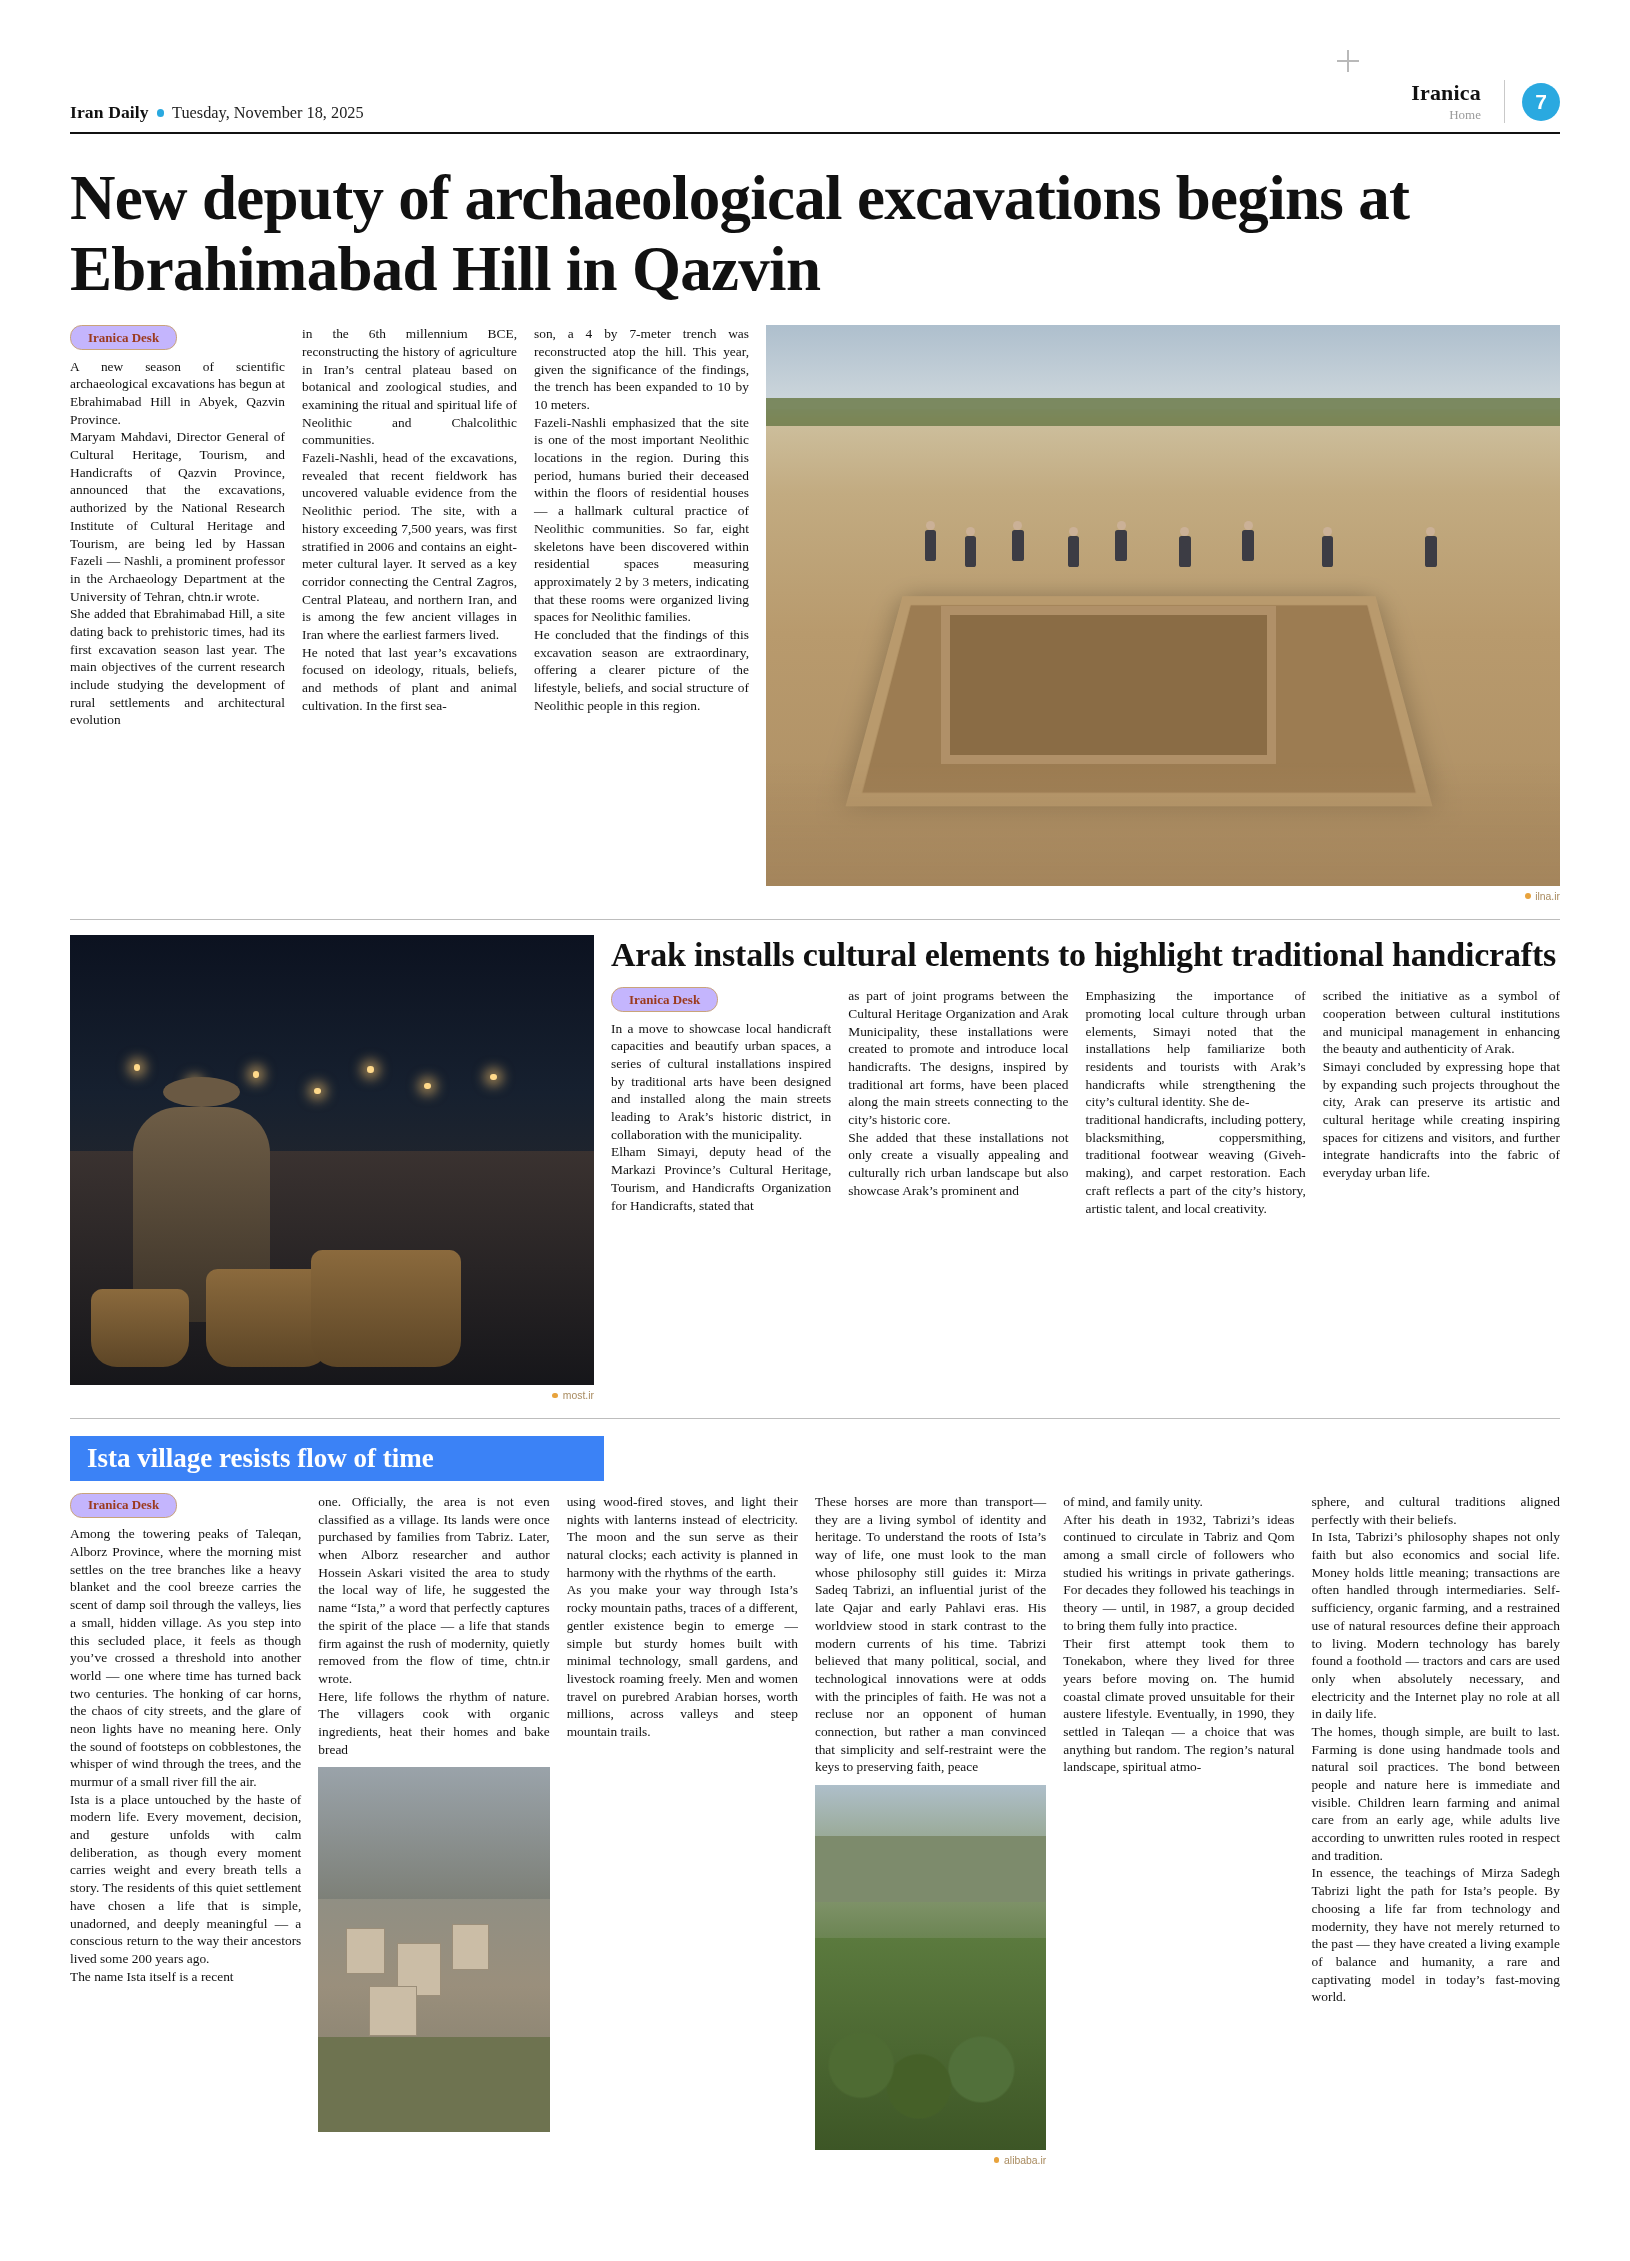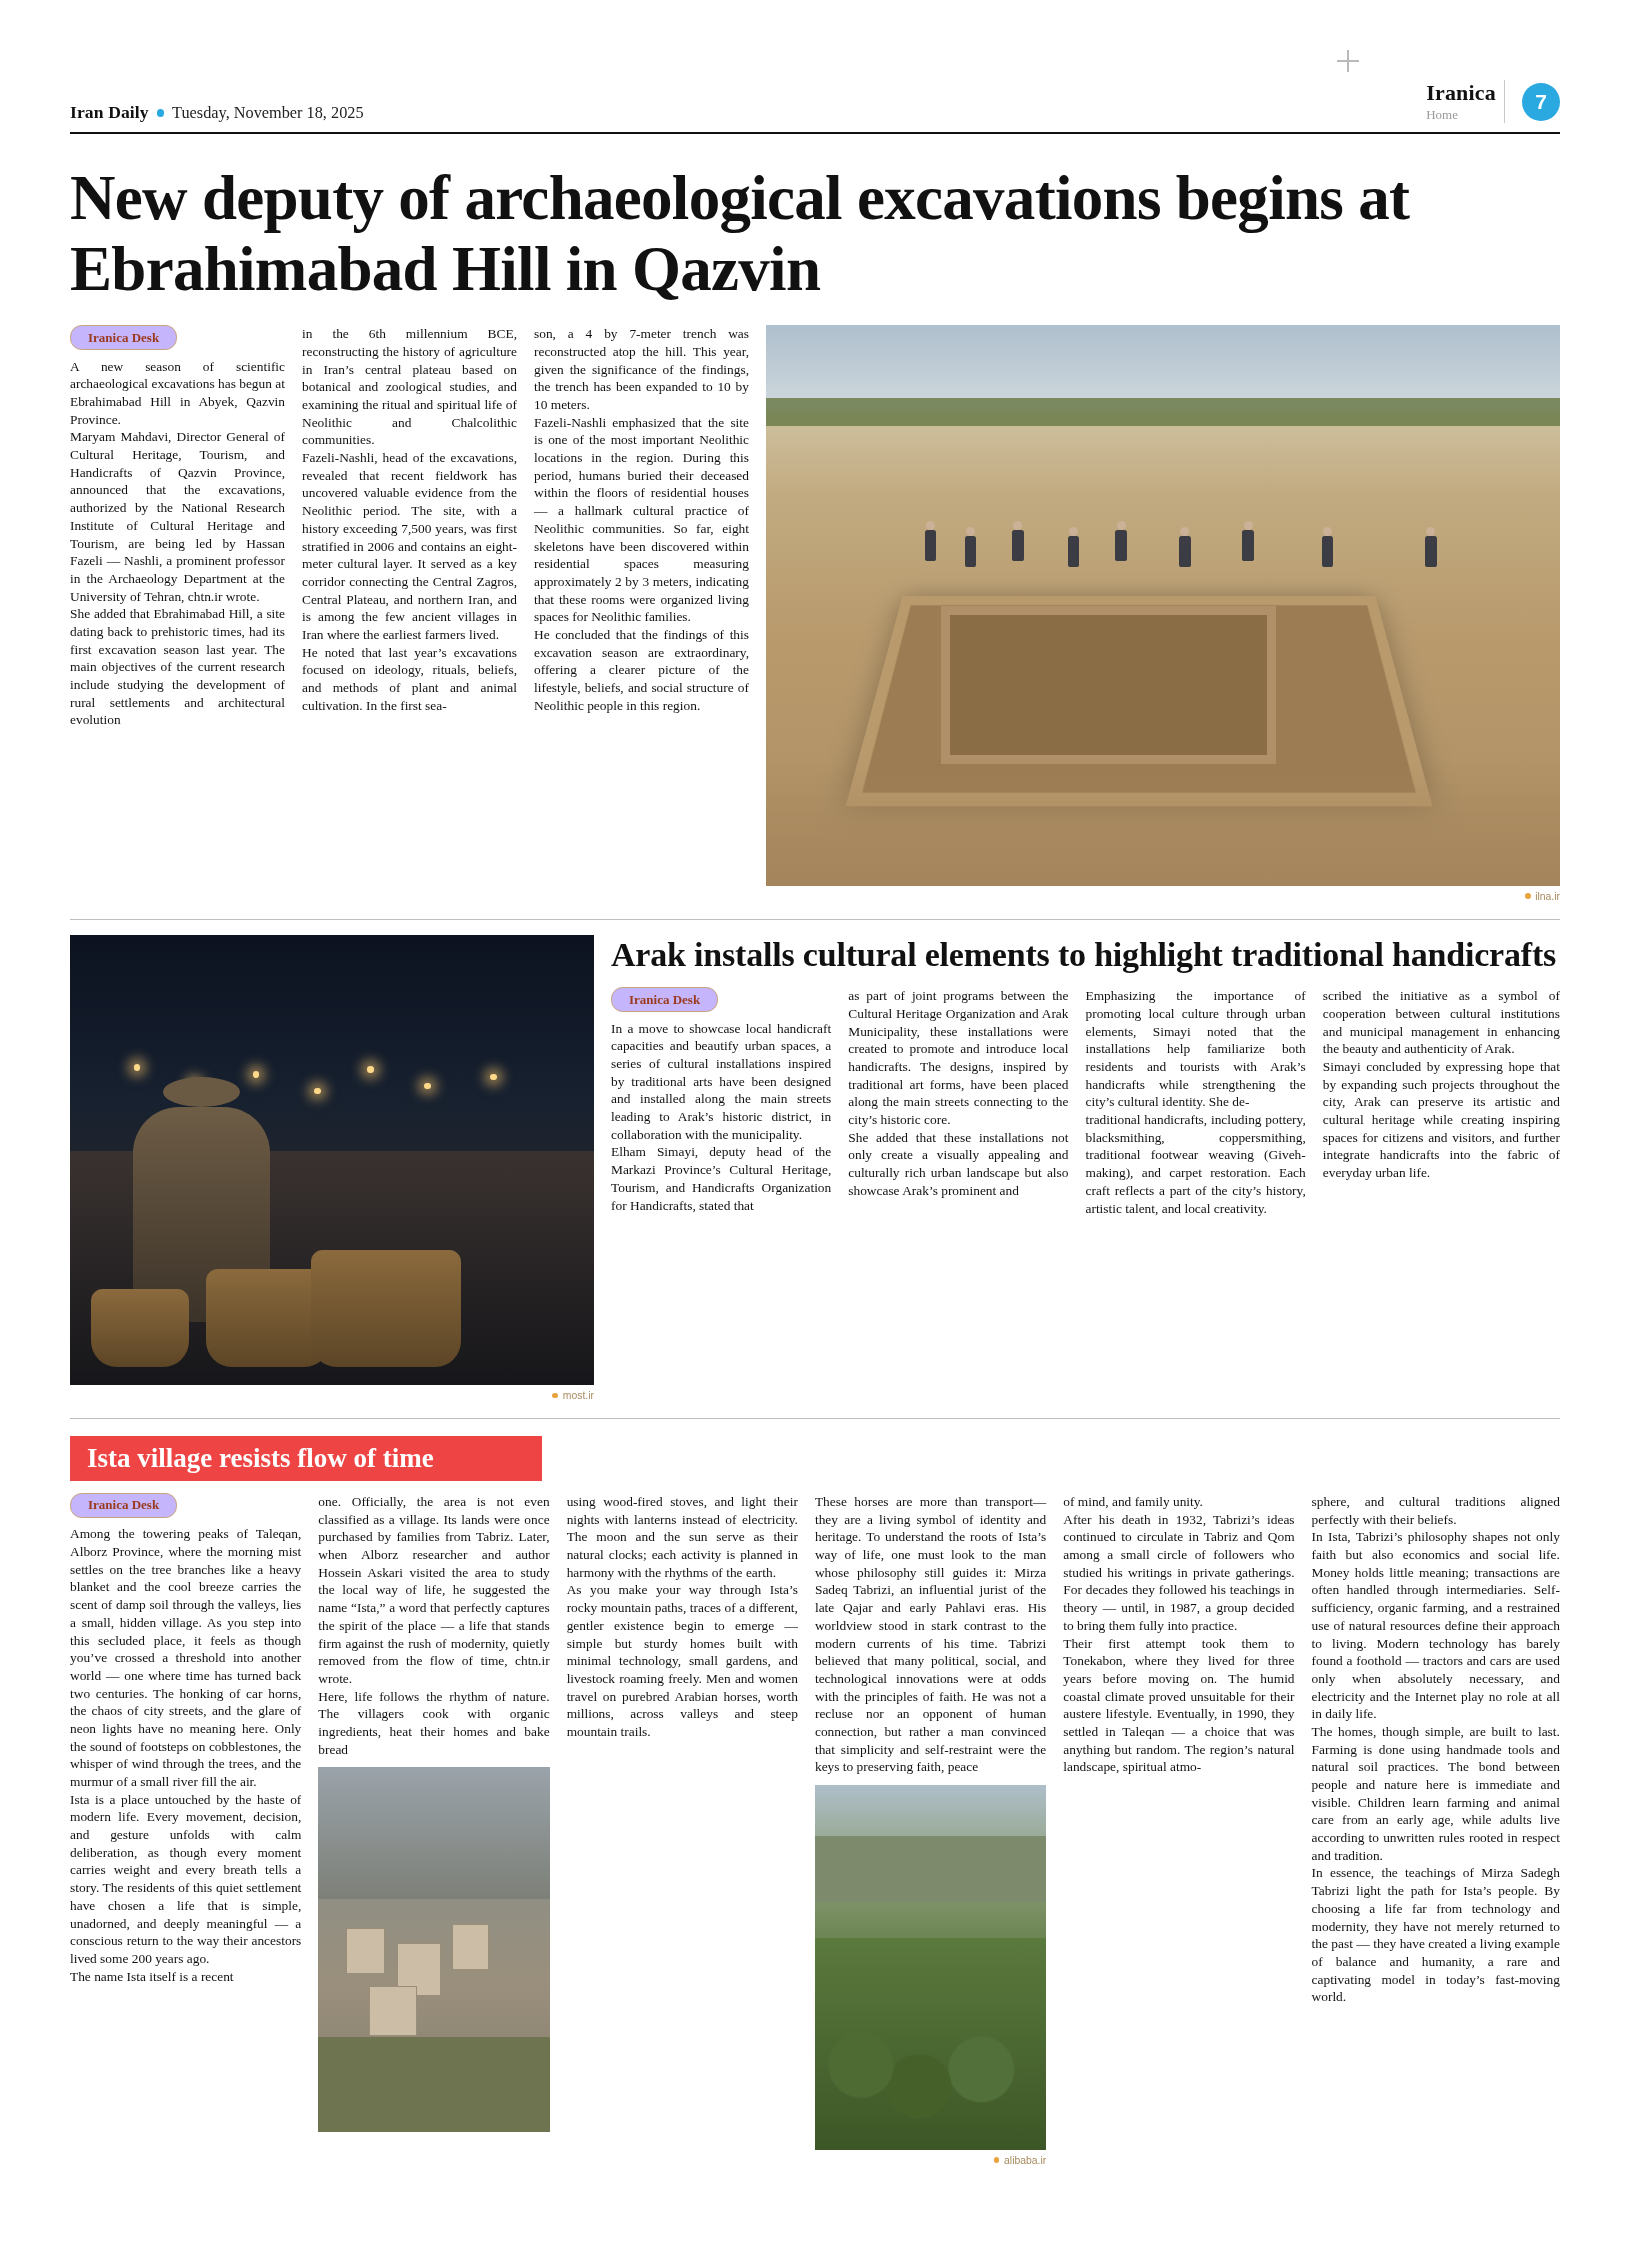--- a/index.html
+++ b/index.html
@@ -61,21 +61,21 @@
     display:inline-block;
     position:relative;
     top:-1.3px;
   }
   .mast-date { font-size:16.3px; color:#222; }
   .masthead-right {
     display:flex;
     align-items:center;
     gap:17px;
   }
-  .section-block { text-align:left; padding-right:8px; border-right:1.3px solid #c9c9c9; }
+  .section-block { text-align:right; padding-right:23px; border-right:1.3px solid #c9c9c9; }
   .section-name {
     font-family:"Liberation Serif", serif;
     font-weight:bold;
     font-size:22px;
     letter-spacing:0.2px;
   }
   .section-sub {
     font-size:13px;
     color:#9a9a9a;
     margin-top:1.3px;
@@ -168,27 +168,27 @@
     margin:0 0 11.7px 0;
     letter-spacing:-0.2px;
   }
   .s2-cols { display:flex; }
   .s2-col { width:25%; padding-right:17px; box-sizing:border-box; }
   .s2-col:last-child { padding-right:0; }
 
   
   .story3 { margin-top:17px; }
   .banner {
-    background:#ef4444;
+    background:#3b82f6;
     color:#ffffff;
     font-family:"Liberation Serif", serif;
     font-weight:bold;
     font-size:27px;
     padding:6.5px 17px 7.8px 17px;
-    width:472px;
+    width:534px;
     box-sizing:border-box;
     margin-bottom:11.7px;
   }
   .s3-cols { display:flex; }
   .s3-col { width:16.666%; padding-right:17px; box-sizing:border-box; }
   .s3-col:last-child { padding-right:0; }
   .inline-photo { width:100%; display:block; margin-top:9px; }
 
   
   .ph { position:relative; overflow:hidden; }

